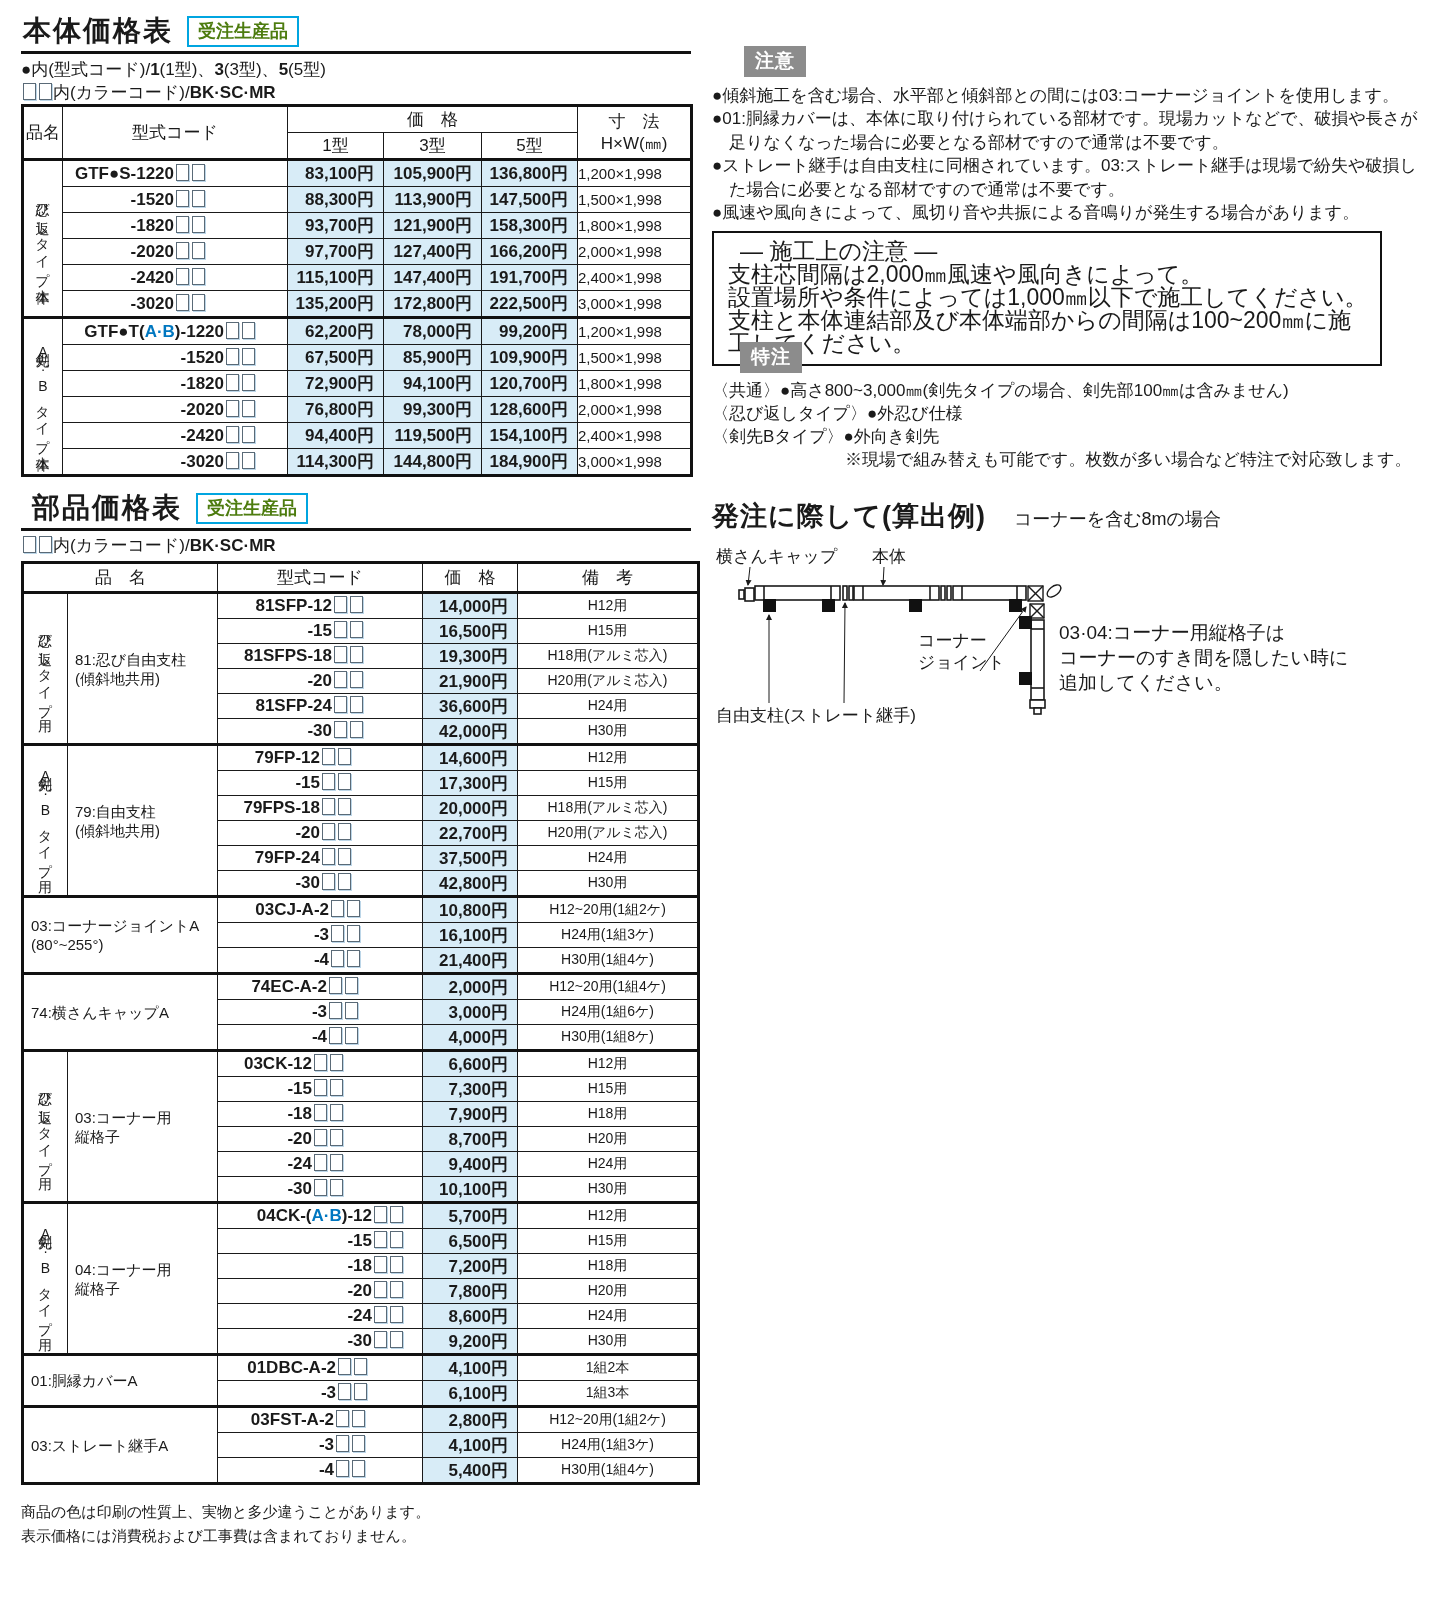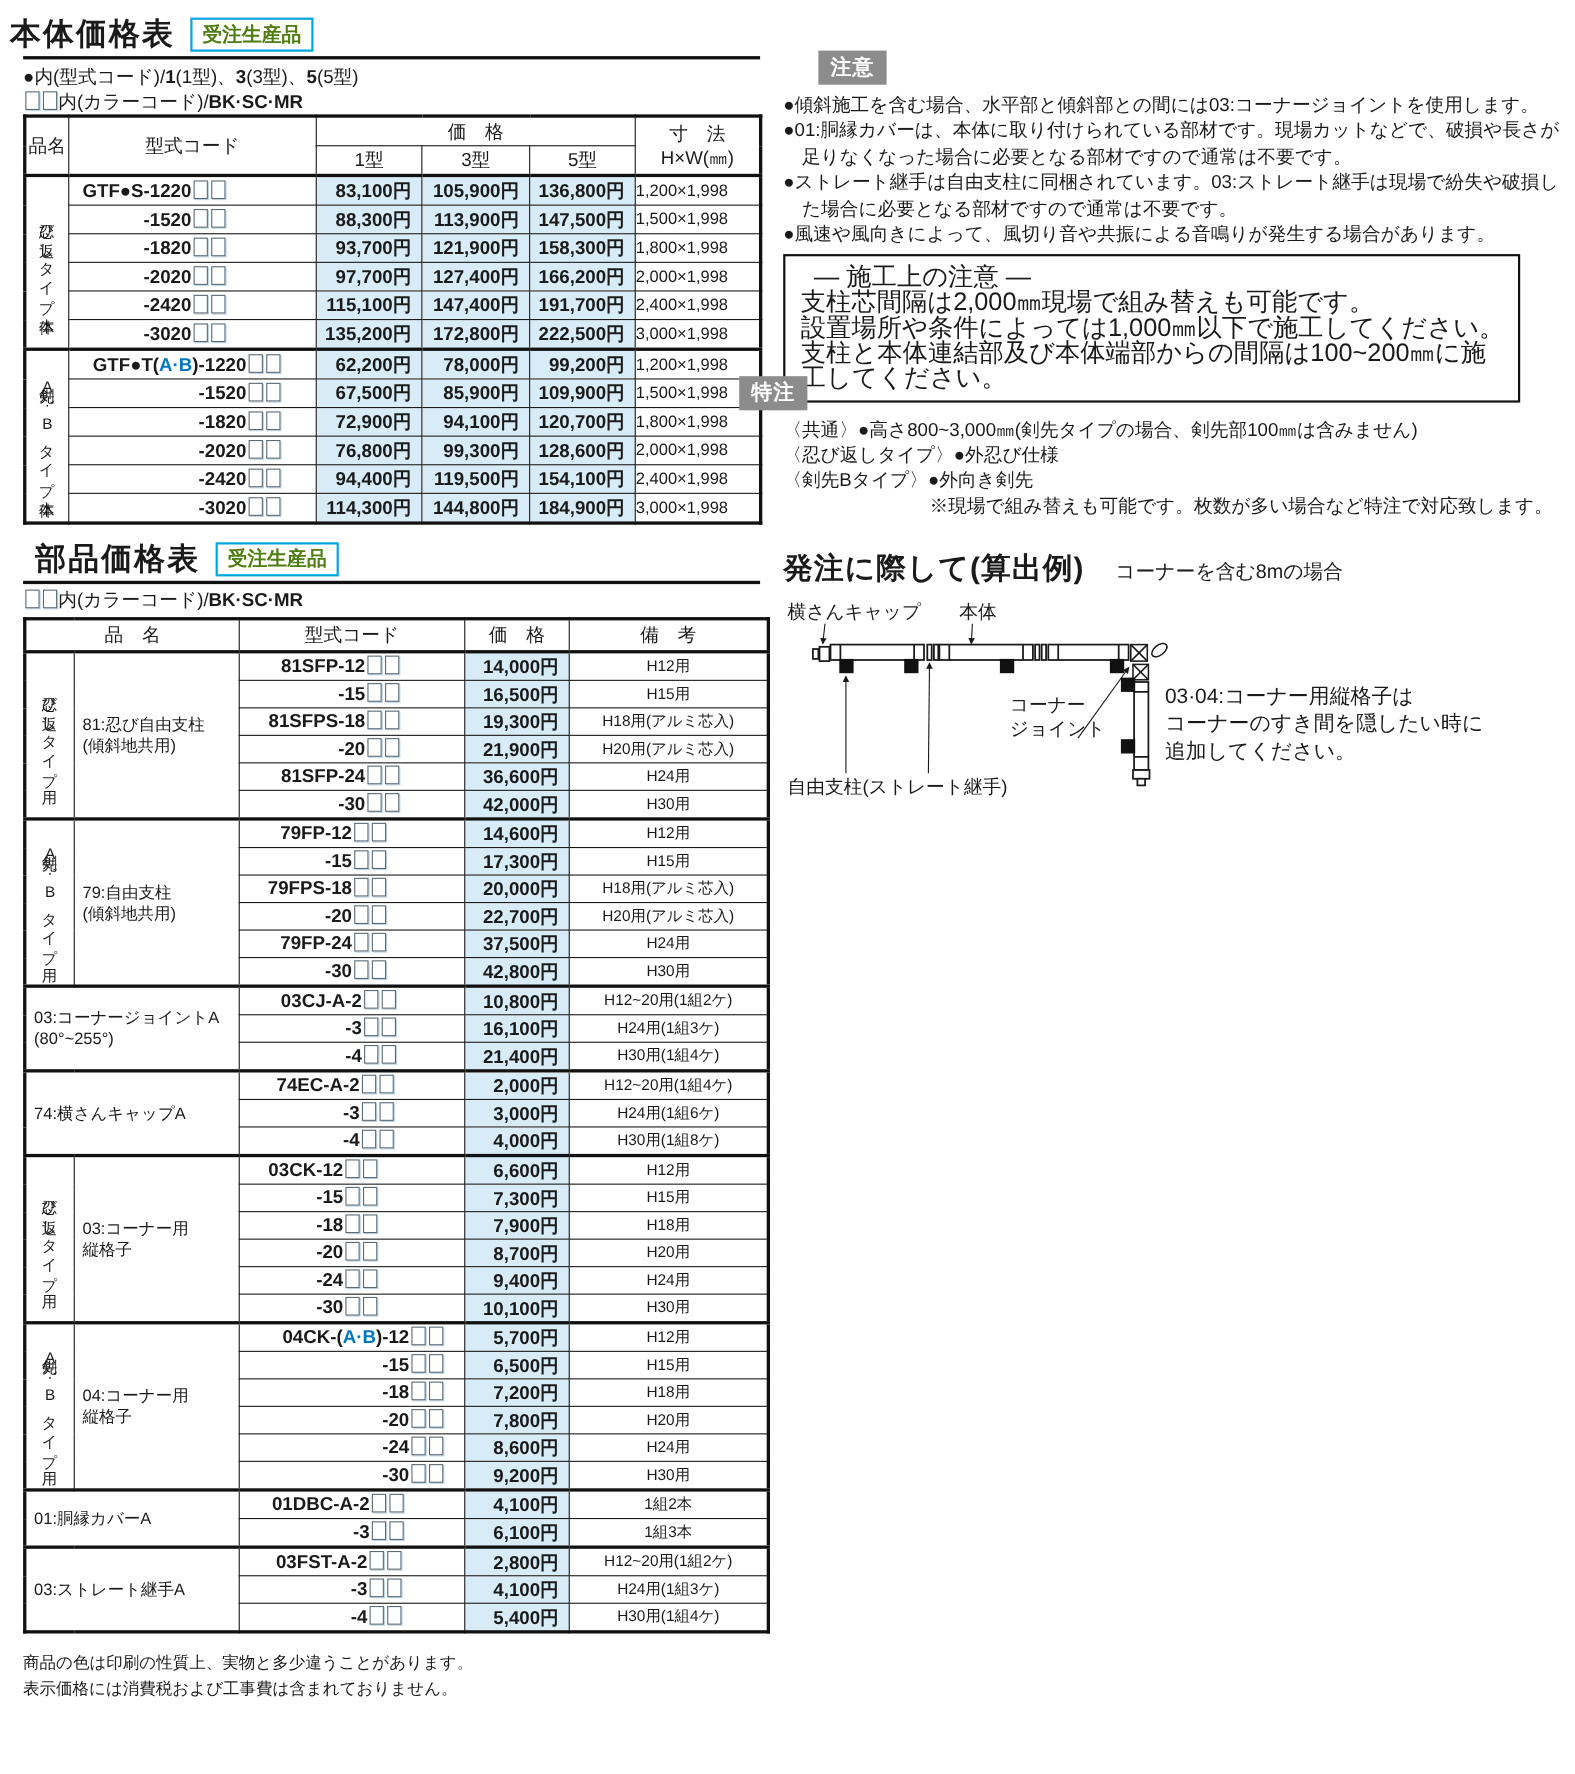--- a/index.html
+++ b/index.html
@@ -51,21 +51,21 @@
   .order-title{font-size:27px;font-weight:bold;letter-spacing:1px;}
   .order-sub{font-size:18px;padding-bottom:3px;}
   .footer{position:absolute;left:21px;font-size:15px;line-height:24px;}
   svg text{font-family:"Liberation Sans",sans-serif;fill:#1a1a1a;}
 </style>
 </head>
 <body>
 
 <div class="page">
 
-  <div class="title-row" style="top:12px;left:9px;">
+  <div class="title-row" style="top:12px;left:23px;">
     <span class="big-title">本体価格表</span>
     <span class="badge-cyan">受注生産品</span>
   </div>
   <div class="rule" style="top:51px;"></div>
   <div class="legend" style="top:58px;">
       <div class="legend-line"><span>●内(型式コード)/</span><b>1</b><span>(1型)、</span><b>3</b><span>(3型)、</span><b>5</b><span>(5型)</span></div>
       <div class="legend-line"><span><span class="ph"></span><span class="ph"></span>内(カラーコード)/</span><b>BK·SC·MR</b></div>
     </div>
 
   <table class="ptable bt" style="top:104px;width:669px;">
@@ -413,27 +413,27 @@
   <ul class="caution-list" style="top:84px;">
       <li>●傾斜施工を含む場合、水平部と傾斜部との間には03:コーナージョイントを使用します。</li>
       <li>●01:胴縁カバーは、本体に取り付けられている部材です。現場カットなどで、破損や長さが足りなくなった場合に必要となる部材ですので通常は不要です。</li>
       <li>●ストレート継手は自由支柱に同梱されています。03:ストレート継手は現場で紛失や破損した場合に必要となる部材ですので通常は不要です。</li>
       <li>●風速や風向きによって、風切り音や共振による音鳴りが発生する場合があります。</li>
     </ul>
 
   <div class="constr-box" style="top:231px;">
     <div class="bx-title">― 施工上の注意 ―</div>
     <div id="box-lines">
-        <div>支柱芯間隔は2,000㎜現場で組み替えも可能です。</div>
+        <div>支柱芯間隔は2,000㎜風速や風向きによって。</div>
         <div>設置場所や条件によっては1,000㎜以下で施工してください。</div>
         <div>支柱と本体連結部及び本体端部からの間隔は100~200㎜に施工してください。</div>
       </div>
   </div>
 
-  <div class="badge-gray" style="left:672px;top:342px;">特注</div>
+  <div class="badge-gray" style="left:740px;top:342px;">特注</div>
   <div class="tokuchu" style="top:379px;">
       <div style="padding-left: 0px;">〈共通〉●高さ800~3,000㎜(剣先タイプの場合、剣先部100㎜は含みません)</div>
       <div style="padding-left: 0px;">〈忍び返しタイプ〉●外忍び仕様</div>
       <div style="padding-left: 0px;">〈剣先Bタイプ〉●外向き剣先</div>
       <div style="padding-left: 133px;">※現場で組み替えも可能です。枚数が多い場合など特注で対応致します。</div>
     </div>
 
   <div class="order-row" style="top:498px;">
     <span class="order-title">発注に際して(算出例)</span>
     <span class="order-sub">コーナーを含む8mの場合</span>

